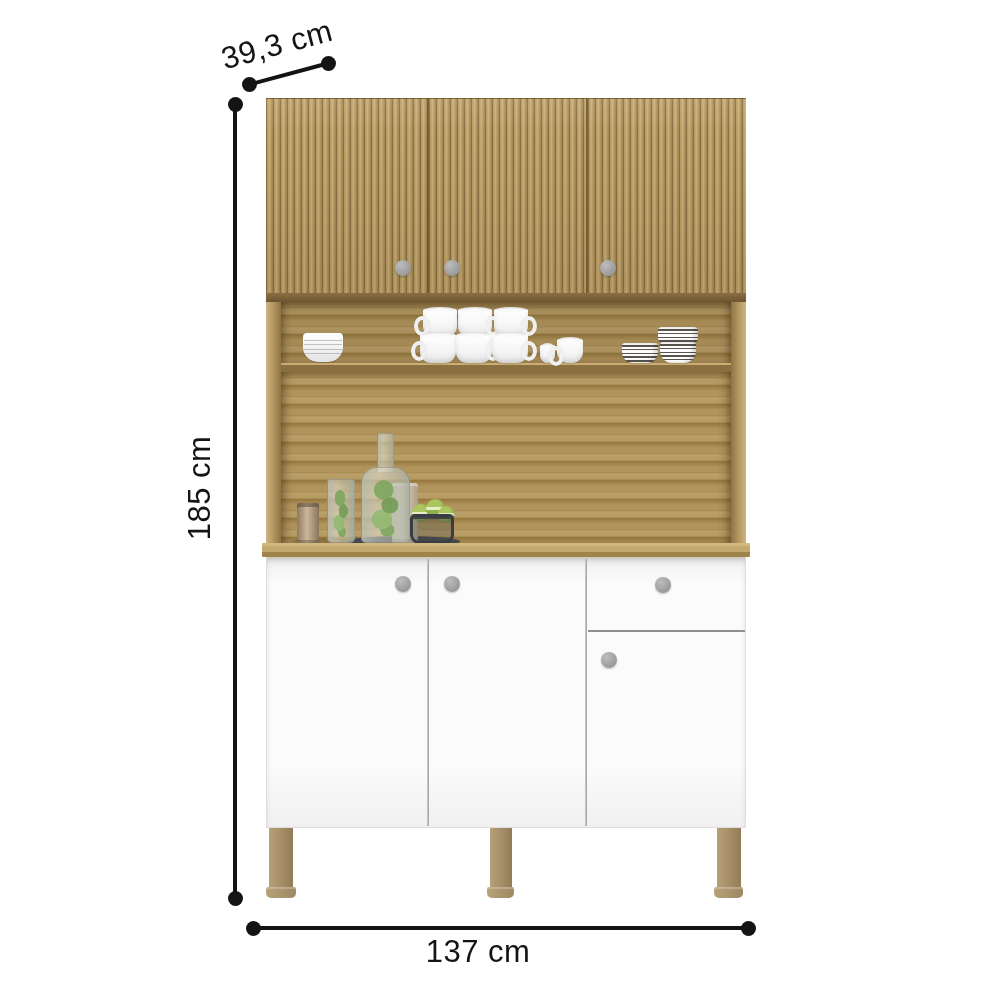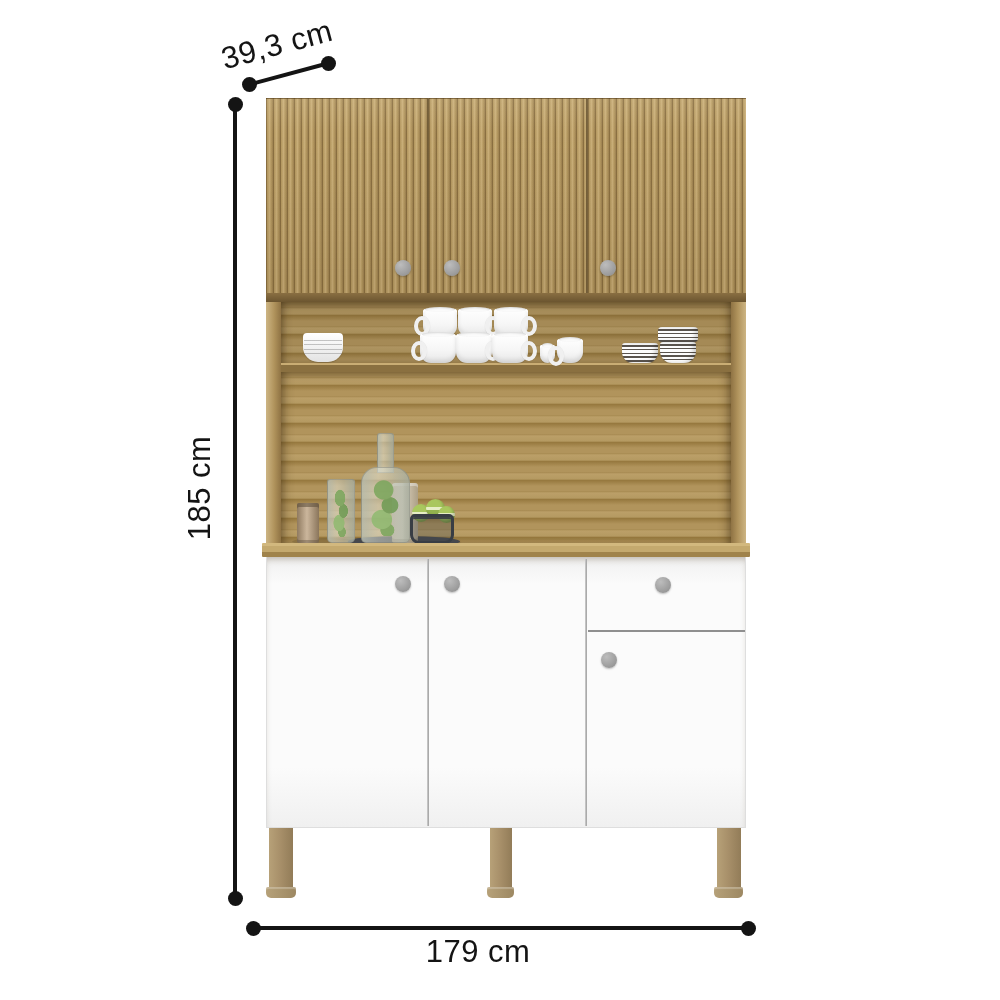--- a/index.html
+++ b/index.html
@@ -104,21 +104,21 @@
   <div class="dim-label rot-depth" style="left:277px; top:45px;">39,3 cm</div>
 
   <div class="dim-line" style="left:233px; top:104px; width:4px; height:794px;"></div>
   <div class="dim-dot" style="left:228px; top:97px;"></div>
   <div class="dim-dot" style="left:228px; top:891px;"></div>
   <div class="dim-label rot-height" style="left:200px; top:488px;">185 cm</div>
 
   <div class="dim-line" style="left:253px; top:926px; width:495px; height:4px;"></div>
   <div class="dim-dot" style="left:246px; top:921px;"></div>
   <div class="dim-dot" style="left:741px; top:921px;"></div>
-  <div class="dim-label" style="left:478px; top:952px;">179 cm</div>
+  <div class="dim-label" style="left:478px; top:952px;">137 cm</div>
 
   <div class="abs" style="left:0; top:0; width:1000px; height:1000px;">
 
     <div class="abs flute" style="left:266px; top:98px; width:161px; height:195px;"></div>
     <div class="abs flute" style="left:427px; top:98px; width:159px; height:195px; border-left:2px solid rgba(70,52,25,0.6);"></div>
     <div class="abs flute" style="left:586px; top:98px; width:160px; height:195px; border-left:2px solid rgba(70,52,25,0.6);"></div>
     <div class="knob" style="left:395px; top:260px;"></div>
     <div class="knob" style="left:444px; top:260px;"></div>
     <div class="knob" style="left:600px; top:260px;"></div>
 

